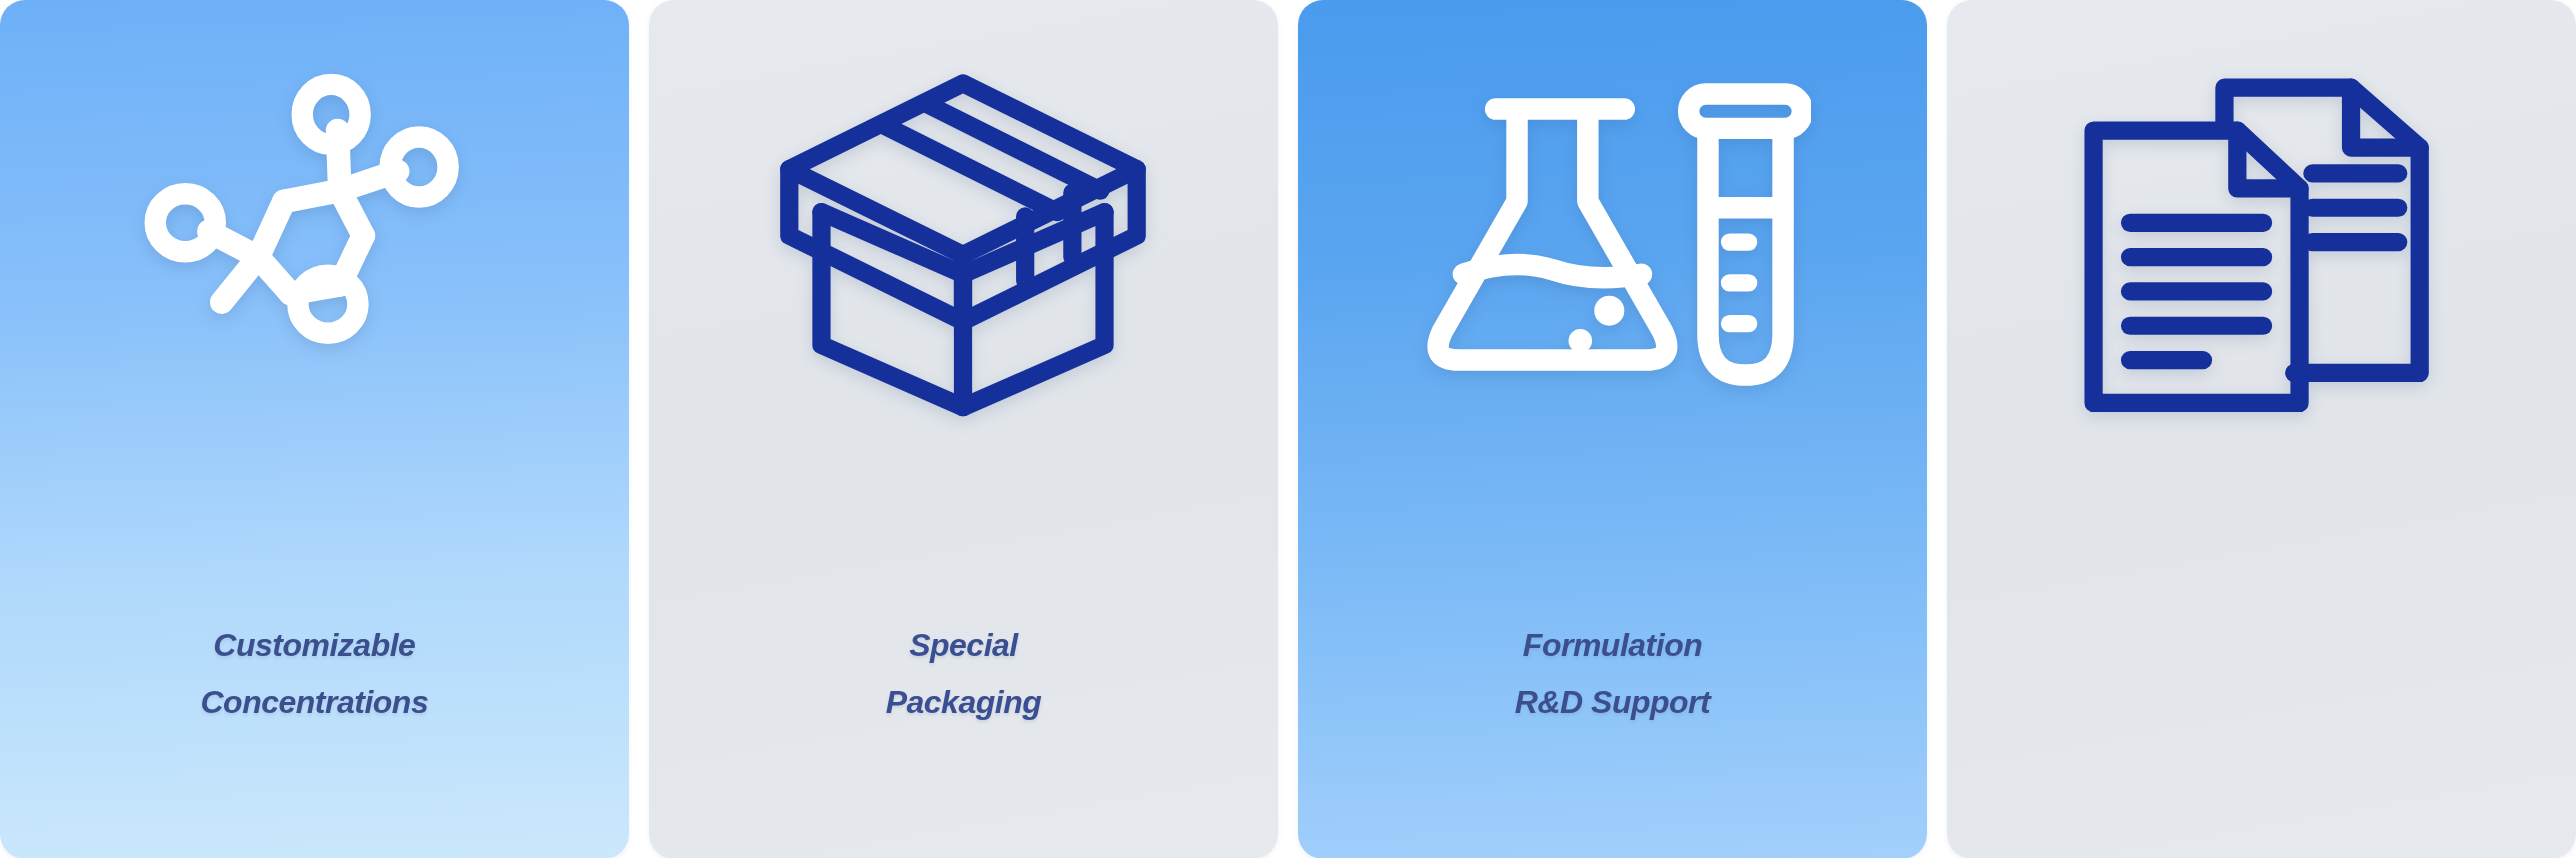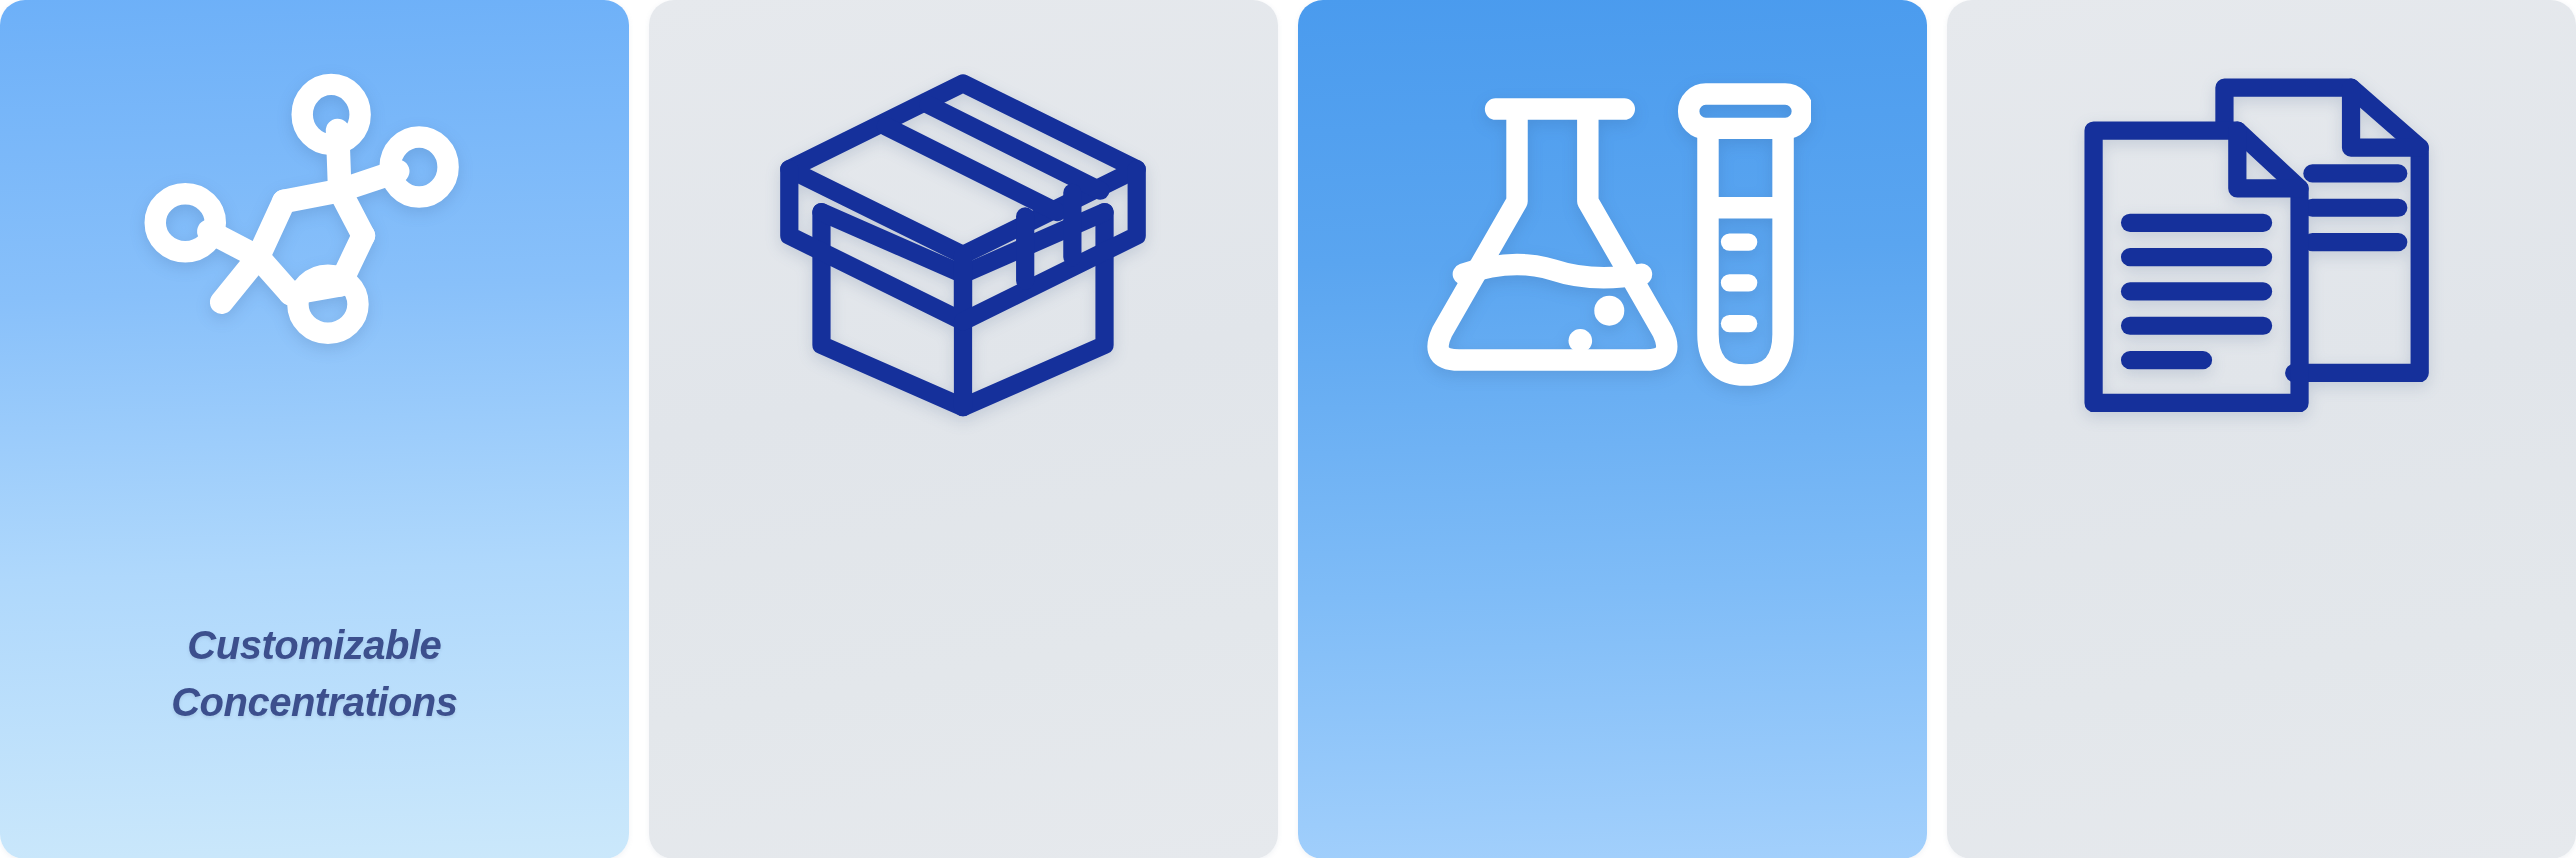--- a/index.html
+++ b/index.html
@@ -61,21 +61,21 @@
 
   .card-label {
     position: absolute;
     left: 0;
     right: 0;
     top: 617px;
     text-align: center;
     font-family: "Liberation Sans", sans-serif;
     font-weight: bold;
     font-style: italic;
-    font-size: 40px;
+    font-size: 32px;
     line-height: 57px;
     letter-spacing: -0.5px;
     color: #3B4E8C;
     white-space: pre-line;
     padding: 0 13px;
     text-shadow: 0 1.6px 3.2px rgba(90,110,150,0.18);
   }
   .feature-card.variant-gray .card-label,
   .feature-card.variant-blue-light .card-label,
   .feature-card.variant-blue-strong .card-label {
@@ -140,20 +140,22 @@
 
             <path d="M108 68 L268 148"></path>
             <path d="M148 48 L308 128"></path>
 
             <path d="M238 212 L238 152"></path>
             <path d="M282 190 L282 130"></path>
           </g>
         </svg>
       </span>
     </div>
+    <div class="card-label">Special
+Packaging</div>
   </div>
 
   <div class="feature-card variant-blue-strong">
     <div class="icon-wrap">
       <span>
         <svg width="397" height="354" viewBox="0 0 370 330" fill="none" xmlns="http://www.w3.org/2000/svg">
           <g stroke="#FFFFFF" stroke-width="20" stroke-linecap="round" stroke-linejoin="round" fill="none">
 
             <path d="M76 42 L196 42"></path>
 
@@ -176,20 +178,22 @@
           </g>
           <g fill="#FFFFFF" stroke="none">
 
             <rect x="286" y="158" width="34" height="16" rx="8"></rect>
             <rect x="286" y="196" width="34" height="16" rx="8"></rect>
             <rect x="286" y="234" width="34" height="16" rx="8"></rect>
           </g>
         </svg>
       </span>
     </div>
+    <div class="card-label">Formulation
+R&amp;D Support</div>
   </div>
 
   <div class="feature-card variant-gray">
     <div class="icon-wrap">
       <span>
         <svg width="376" height="354" viewBox="0 0 350 330" fill="none" xmlns="http://www.w3.org/2000/svg">
           <g stroke="#15309B" stroke-width="17" stroke-linecap="round" stroke-linejoin="round" fill="none">
 
             <path d="M140 58 L140 22 L258 22 L322 78 L322 288 L205 288"></path>
             <path d="M258 22 L258 78 L322 78"></path>

